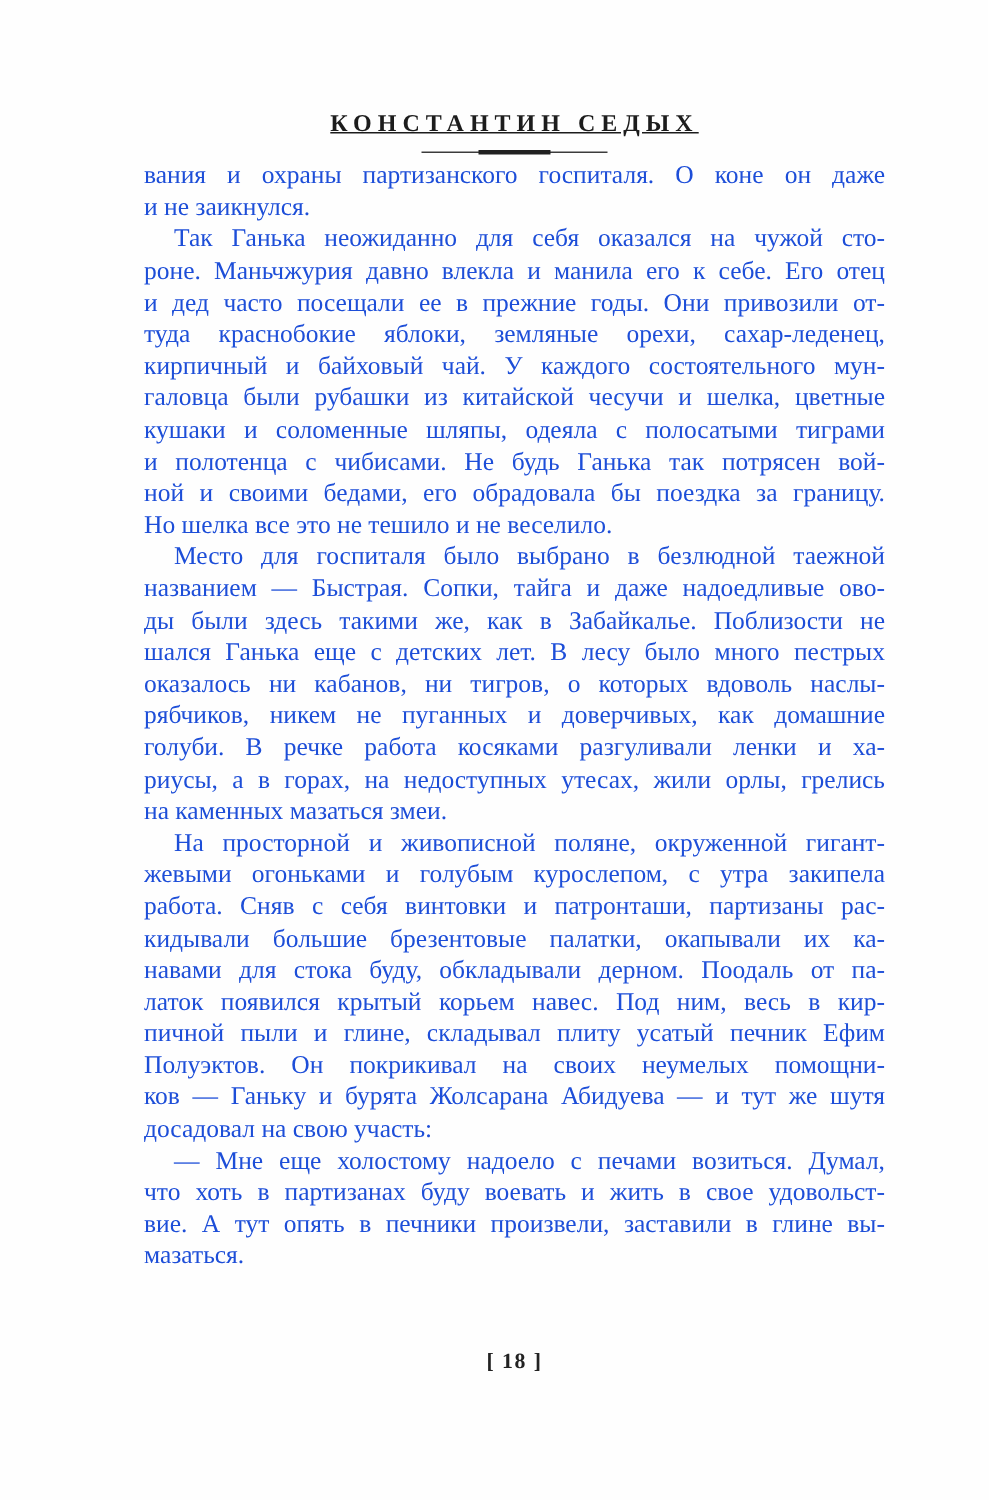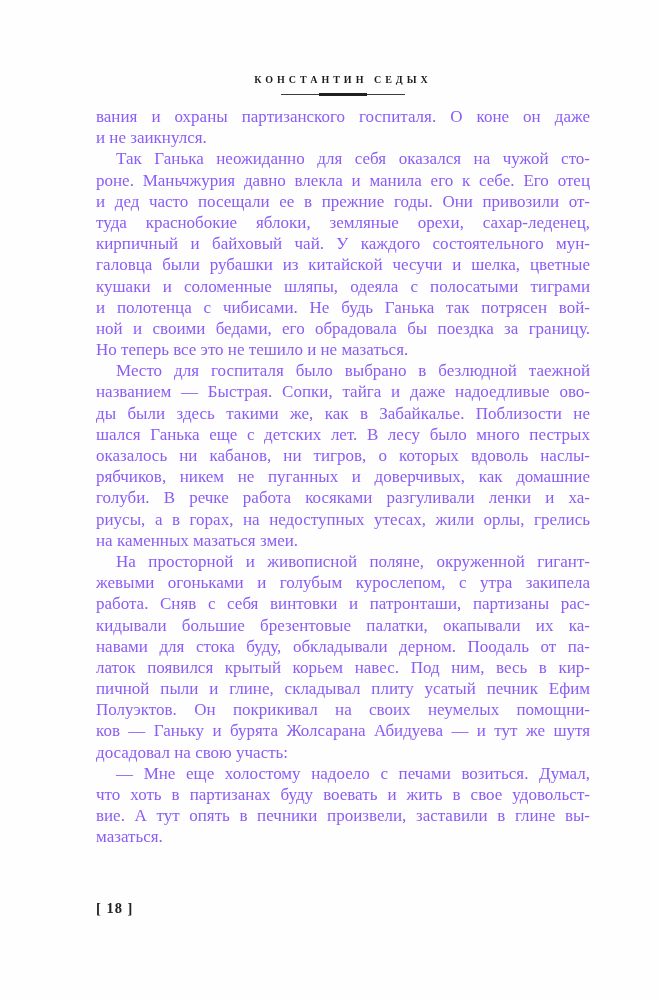--- a/index.html
+++ b/index.html
@@ -17,25 +17,26 @@
   }
   
   .running-head {
     position: absolute;
     left: 96px;
     top: 74px;
     width: 494px;
     text-align: center;
   }
   .author {
-    font-size: 10px;
+    font-size: 16px;
     font-weight: bold;
     letter-spacing: 4px;
     color: #1c1c1c;
     white-space: nowrap;
+    text-decoration: underline;
   }
   
   .divider {
     position: relative;
     width: 124px;
     height: 5px;
     margin: 7px auto 0 auto;
   }
   .divider .rule {
     position: absolute;
@@ -55,37 +56,38 @@
     background: #202020;
   }
   
   .body-text {
     position: absolute;
     left: 96px;
     top: 106px;
     width: 494px;
     font-size: 17px;
     line-height: 21.2px;
-    color: #8b5cf6;
+    color: #1d4ed8;
   }
   .paragraph { margin: 0; padding: 0; }
   .line {
     text-align: justify;
     text-align-last: justify;
     height: 21.2px;
     overflow: hidden;
   }
   .line.last { text-align-last: left; }
   .paragraph.indented .line:first-child { text-indent: 20px; }
   
   .page-number {
     position: absolute;
     left: 96px;
     top: 900px;
     width: 494px;
+    text-align: center;
     font-size: 14.5px;
     font-weight: bold;
     letter-spacing: 1px;
     color: #222222;
   }
 </style>
 </head>
 <body>
 
 <div class="page">
@@ -106,21 +108,21 @@
       <div class="paragraph indented">
         <div class="line">Так Ганька неожиданно для себя оказался на чужой сто-</div>
         <div class="line">роне. Маньчжурия давно влекла и манила его к себе. Его отец</div>
         <div class="line">и дед часто посещали ее в прежние годы. Они привозили от-</div>
         <div class="line">туда краснобокие яблоки, земляные орехи, сахар-леденец,</div>
         <div class="line">кирпичный и байховый чай. У каждого состоятельного мун-</div>
         <div class="line">галовца были рубашки из китайской чесучи и шелка, цветные</div>
         <div class="line">кушаки и соломенные шляпы, одеяла с полосатыми тиграми</div>
         <div class="line">и полотенца с чибисами. Не будь Ганька так потрясен вой-</div>
         <div class="line">ной и своими бедами, его обрадовала бы поездка за границу.</div>
-        <div class="line last">Но теперь все это не тешило и не мазаться.</div>
+        <div class="line last">Но шелка все это не тешило и не веселило.</div>
       </div>
       <div class="paragraph indented">
         <div class="line">Место для госпиталя было выбрано в безлюдной таежной</div>
         <div class="line">названием — Быстрая. Сопки, тайга и даже надоедливые ово-</div>
         <div class="line">ды были здесь такими же, как в Забайкалье. Поблизости не</div>
         <div class="line">шался Ганька еще с детских лет. В лесу было много пестрых</div>
         <div class="line">оказалось ни кабанов, ни тигров, о которых вдоволь наслы-</div>
         <div class="line">рябчиков, никем не пуганных и доверчивых, как домашние</div>
         <div class="line">голуби. В речке работа косяками разгуливали ленки и ха-</div>
         <div class="line">риусы, а в горах, на недоступных утесах, жили орлы, грелись</div>

